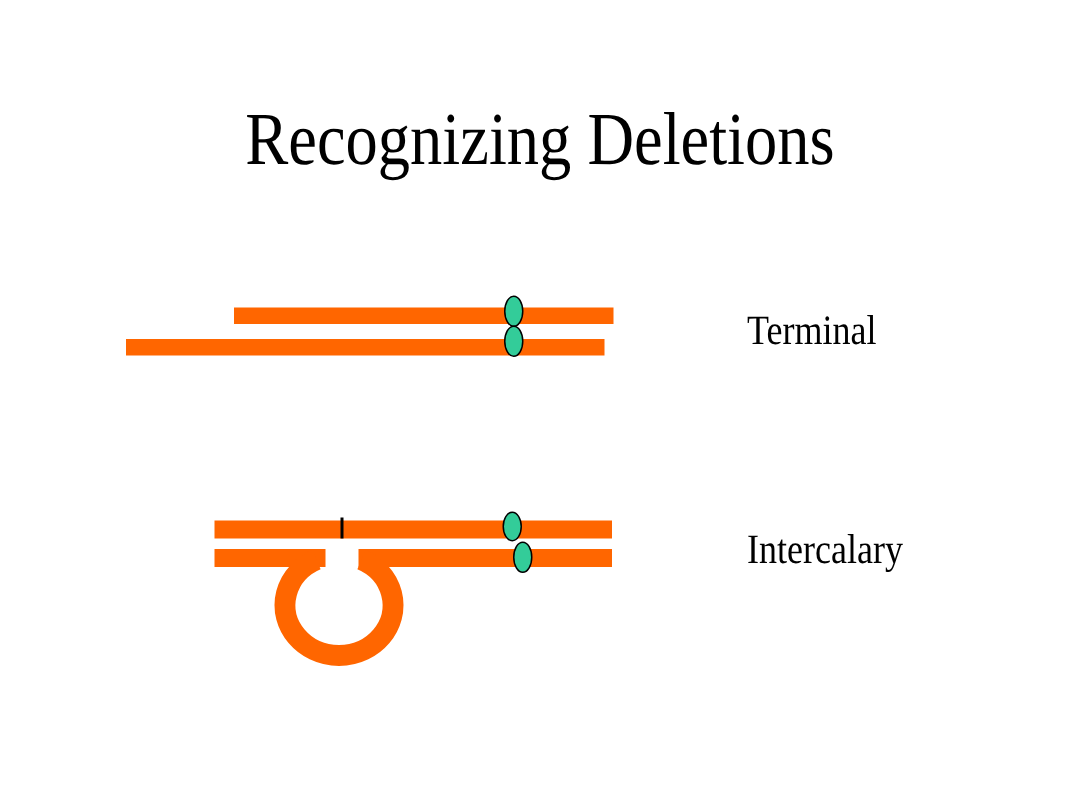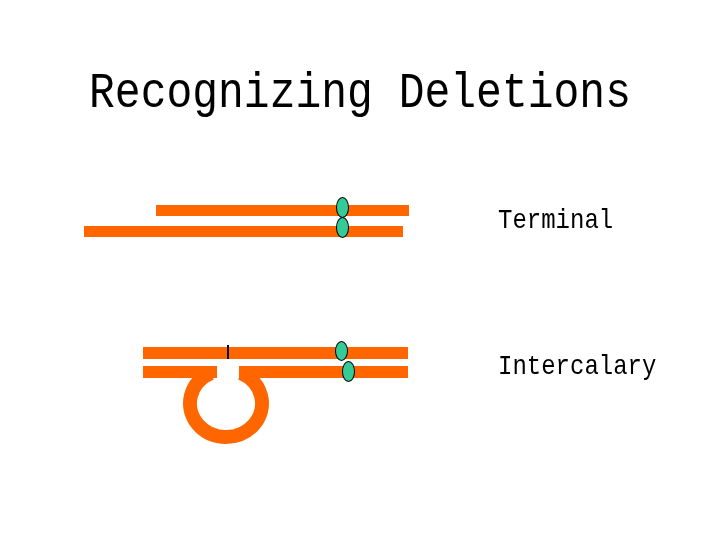--- a/index.html
+++ b/index.html
@@ -3,21 +3,21 @@
 <meta charset="utf-8">
 <style>
   html, body { margin: 0; padding: 0; background: #ffffff; }
 
   .slide {
     position: relative;
     width: 720px;
     height: 540px;
     margin: 0 auto;
     background: var(--paper, #ffffff);
-    font-family: Liberation Mono, monospace;
+    font-family: Liberation Serif, serif;
     overflow: hidden;
   }
 
   .title {
     position: absolute;
     left: 0; right: 0; top: 69px;
     margin: 0;
     text-align: center;
     font-size: 43px;
     font-weight: 400;

